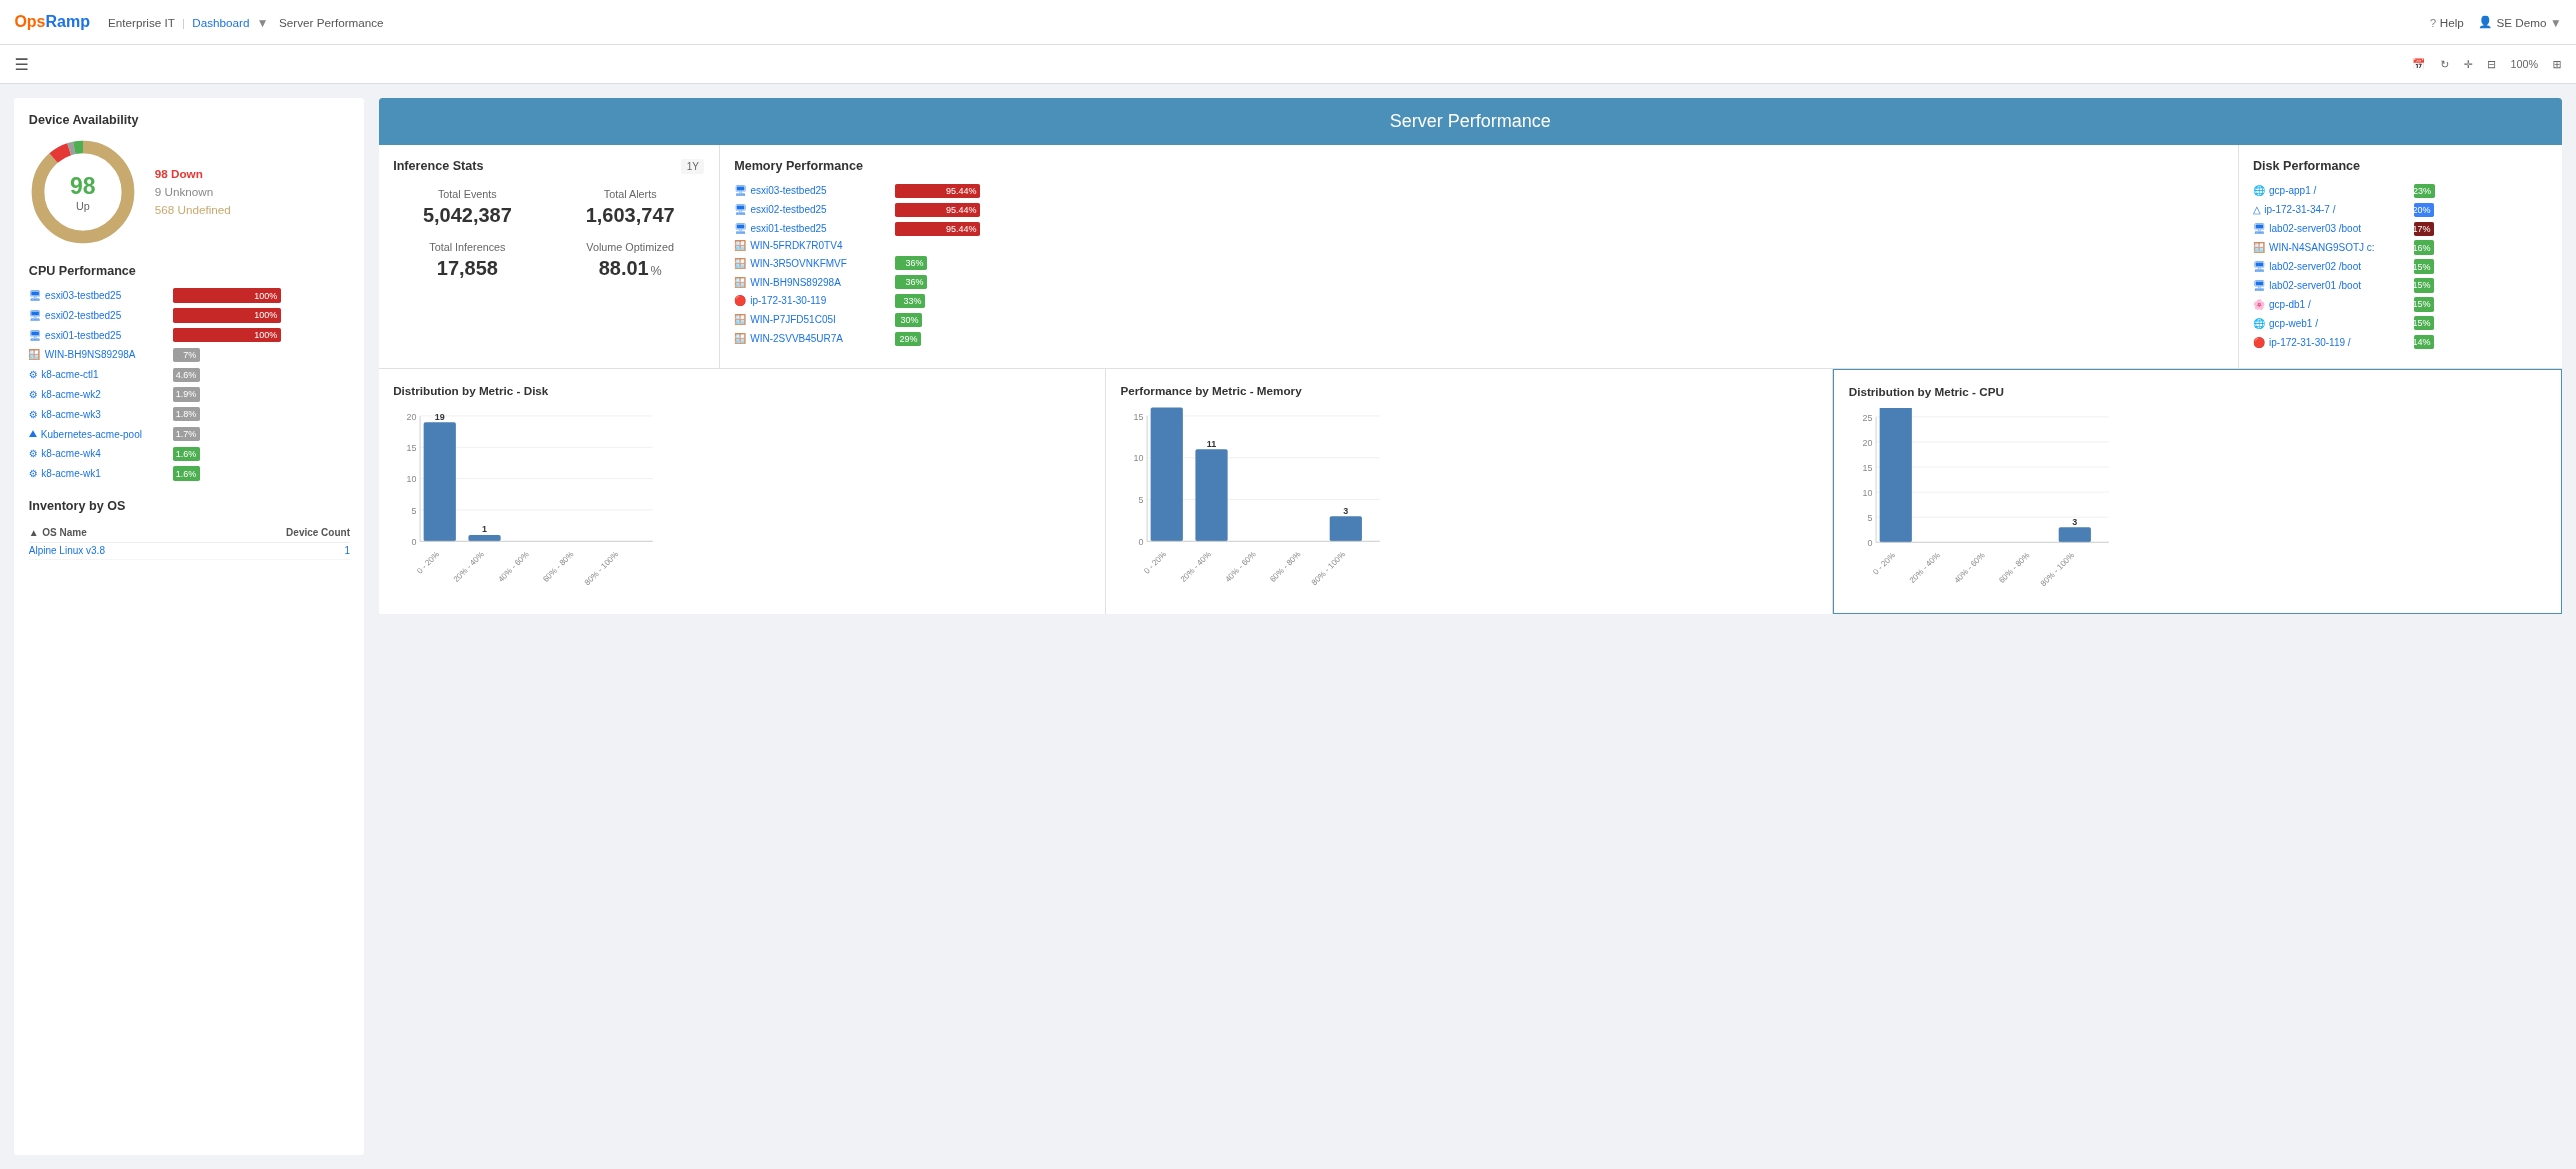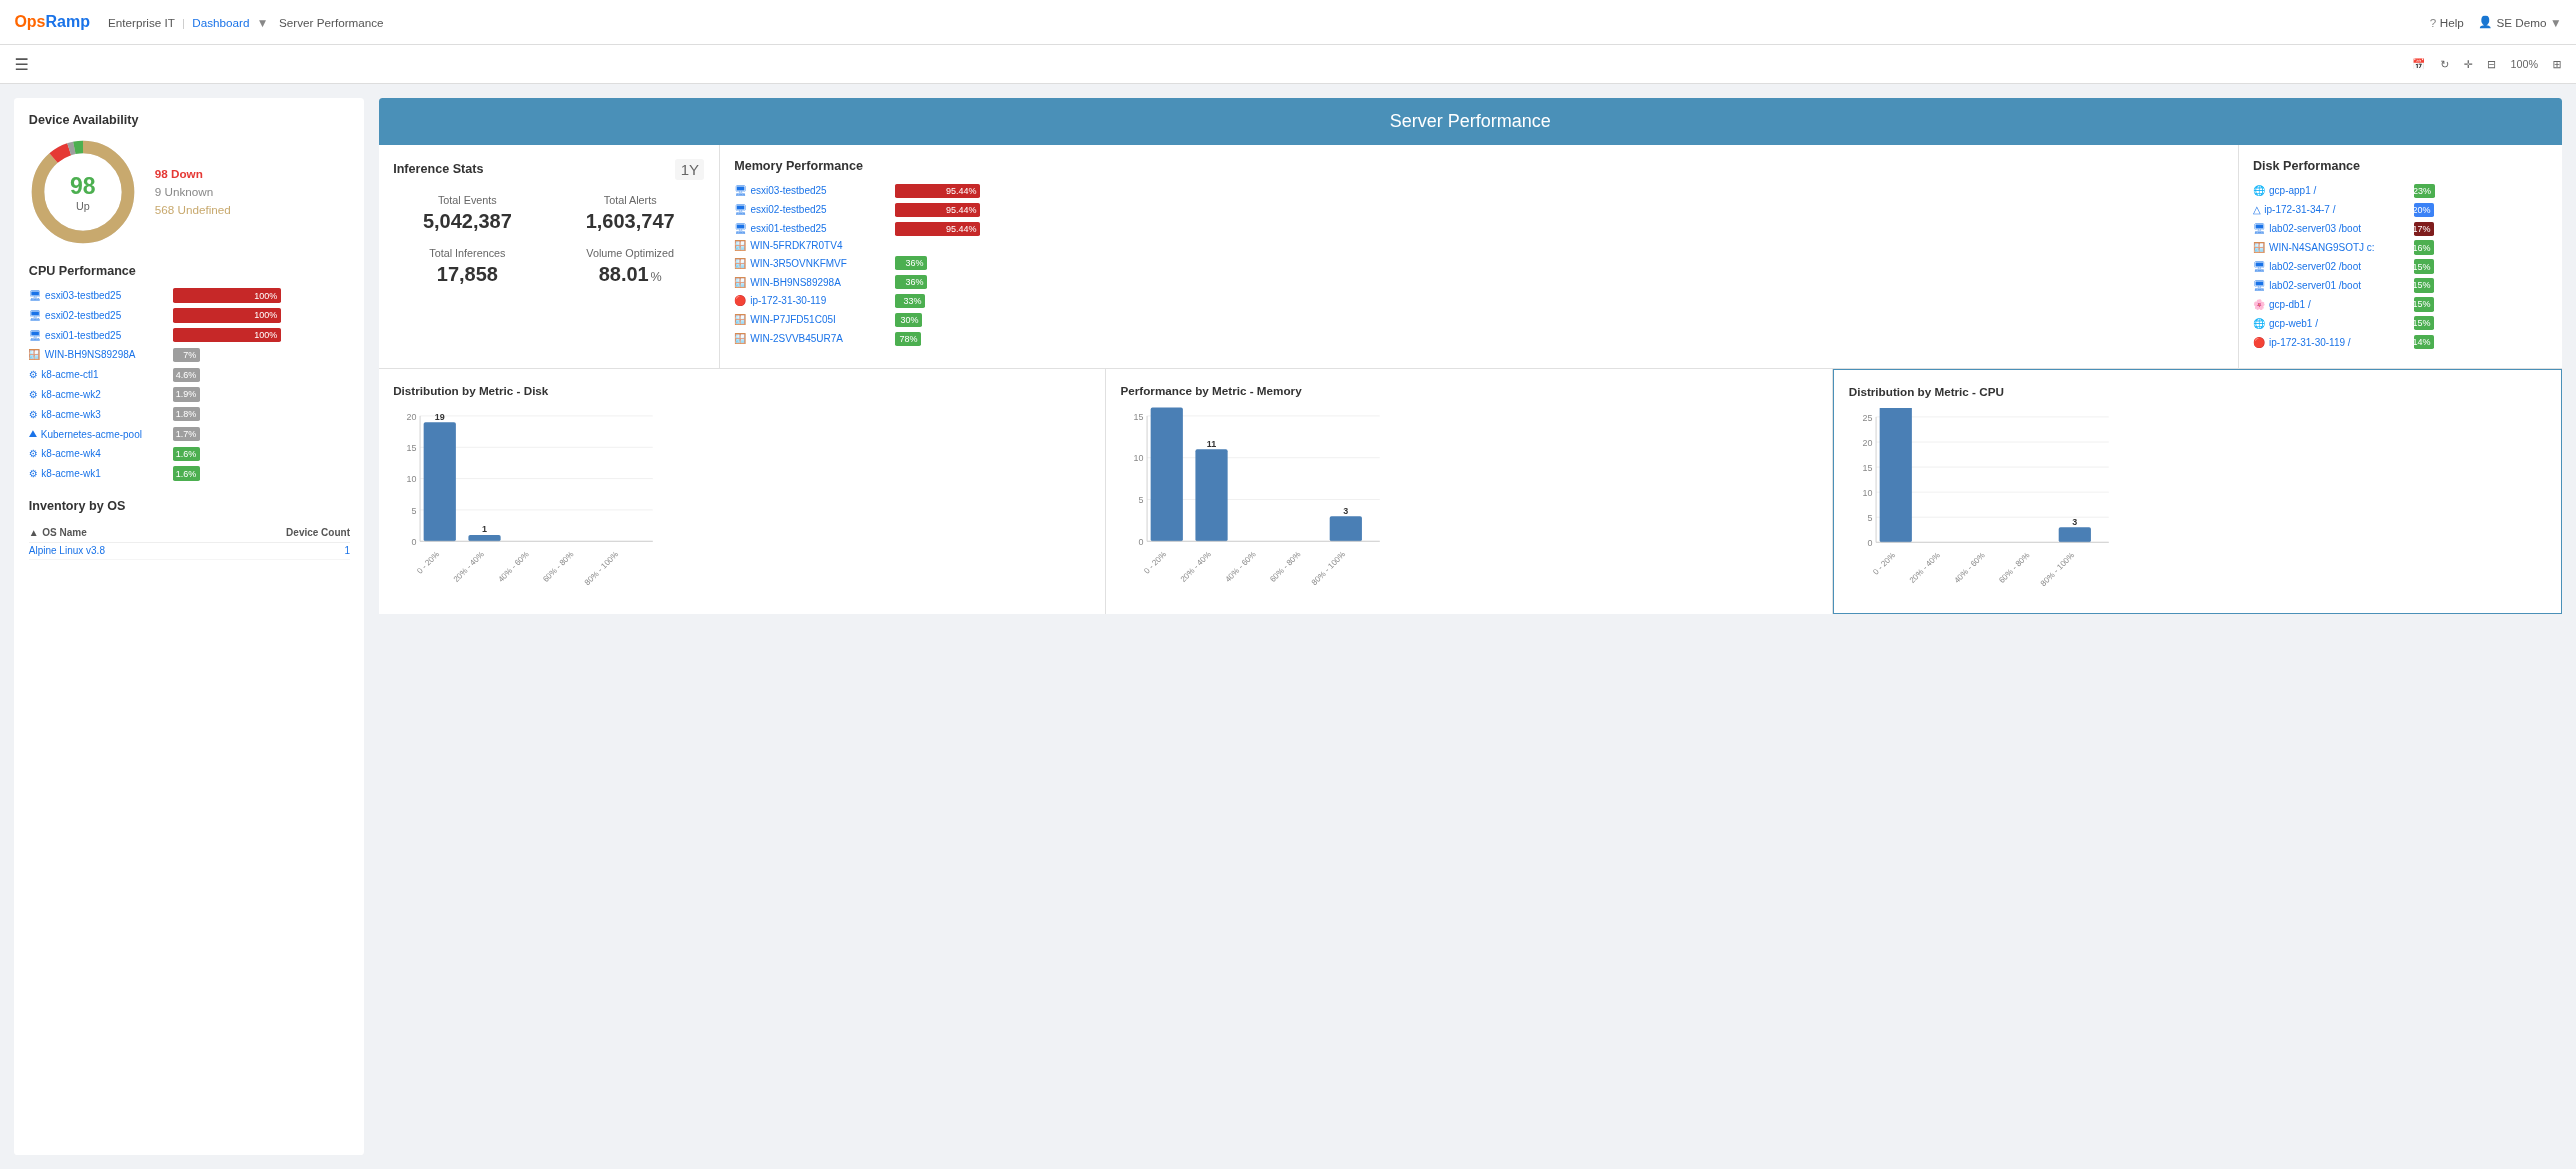--- a/index.html
+++ b/index.html
@@ -60,21 +60,21 @@
     
     .server-perf-header { background: #4a90b8; color: #fff; text-align: center; padding: 12.6px; font-size: 18px; font-weight: 500; border-radius: 3.6px 3.6px 0 0; }
 
     
     .top-row { display: flex; gap: 0; background: #fff; }
 
     
     .inference-stats { width: 341px; min-width: 341px; padding: 14.4px; border-right: 0.9px solid #e0e0e0; }
     .inference-header { display: flex; justify-content: space-between; align-items: center; margin-bottom: 14.4px; }
     .inference-title { font-size: 12.6px; font-weight: 600; }
-    .period-badge { font-size: 15px; color: #666; background: #f5f5f5; padding: 1.8px 5.4px; border-radius: 2.7px; }
+    .period-badge { font-size: 10px; color: #666; background: #f5f5f5; padding: 1.8px 5.4px; border-radius: 2.7px; }
     .stats-grid { display: grid; grid-template-columns: 1fr 1fr; gap: 14.4px; }
     .stat-item { text-align: center; }
     .stat-label { font-size: 10.8px; color: #666; margin-bottom: 3.6px; }
     .stat-value { font-size: 20px; font-weight: bold; color: #333; }
     .stat-percent { font-size: 12.6px; color: #666; }
 
     
     .memory-perf { flex: 1; padding: 14.4px; border-right: 0.9px solid #e0e0e0; }
     .memory-title { font-size: 12.6px; font-weight: 600; margin-bottom: 10.8px; }
     .mem-item { display: flex; align-items: center; margin-bottom: 4.5px; }
@@ -391,21 +391,21 @@
       <div class="mem-bar-wrap">
         <div class="mem-bar" style="width:27px;background:#4caf50;">30%</div>
       </div>
     </div>
             <div class="mem-item">
       <div class="mem-name" style="cursor:pointer;">
         <span>🪟</span>
         <span>WIN-2SVVB45UR7A</span>
       </div>
       <div class="mem-bar-wrap">
-        <div class="mem-bar" style="width:26px;background:#4caf50;">78%</div>
+        <div class="mem-bar" style="width:26px;background:#4caf50;">29%</div>
       </div>
     </div>
           </div>
       </div>
 
       <div class="disk-perf">
         <div class="disk-title">Disk Performance</div>
         <div id="disk-items">
             <div class="disk-item">
       <div class="disk-name" style="cursor:pointer;">

